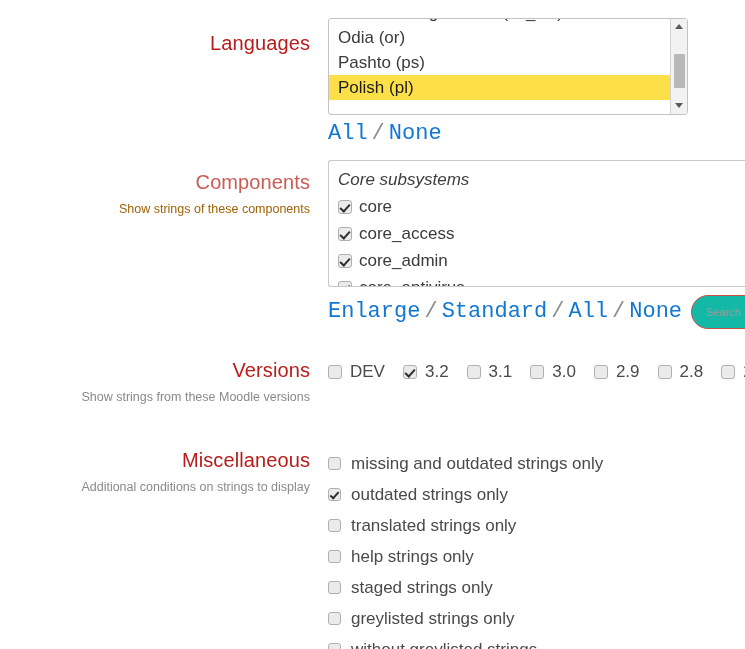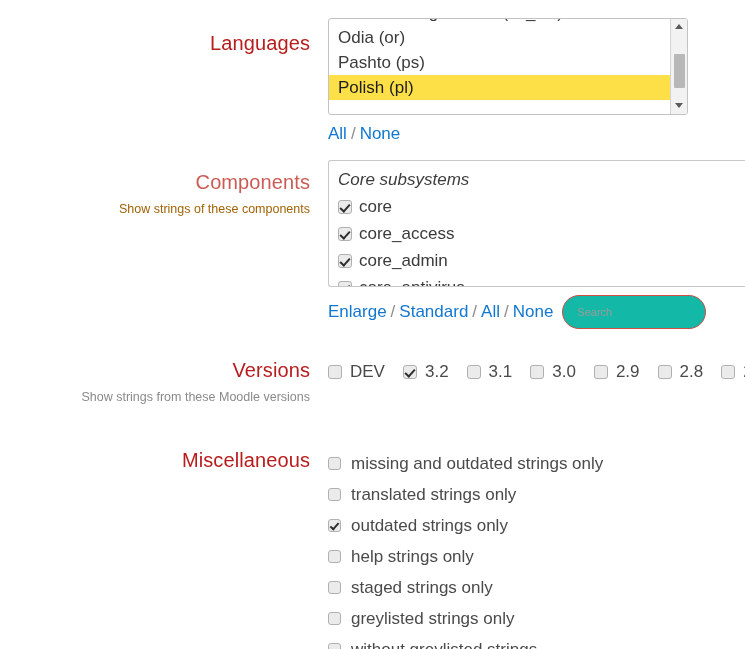--- a/index.html
+++ b/index.html
@@ -126,23 +126,24 @@
     left: 3px;
     top: 35px;
     width: 11px;
     height: 34px;
     background: #b8b8b8;
     border-radius: 1px;
   }
 
   
   .linkset {
-    font-size: 17px;
+    font-size: 22px;
     line-height: 22px;
     white-space: nowrap;
+    font-family: Liberation Mono, monospace;
   }
   .linkset a {
     color: #1177d1;
     text-decoration: none;
     cursor: pointer;
   }
   .linkset .sep {
     color: #8d8d8d;
     padding: 0 4px;
   }
@@ -372,37 +373,38 @@
           <span class="vlabel">2</span>
         </span>
       </div>
     </div>
   </div>
 
   <div class="frow" style="top:448px;">
 
     <div class="flabel" style="top:0;">
       <span class="ltitle">Miscellaneous</span>
+      <span class="lhelp">Additional conditions on strings to display</span>
     </div>
 
     <div class="fcontrol" style="top:0;">
       <div class="misc-item">
         <span class="cb small"></span>
         <span class="mlabel">missing and outdated strings only</span>
-      </div>
-      <div class="misc-item">
-        <span class="cb small"></span>
-        <span class="mlabel">translated strings only</span>
       </div>
       <div class="misc-item">
         <span class="cb small on"></span>
         <span class="mlabel">outdated strings only</span>
       </div>
       <div class="misc-item">
         <span class="cb small"></span>
+        <span class="mlabel">translated strings only</span>
+      </div>
+      <div class="misc-item">
+        <span class="cb small"></span>
         <span class="mlabel">help strings only</span>
       </div>
       <div class="misc-item">
         <span class="cb small"></span>
         <span class="mlabel">staged strings only</span>
       </div>
       <div class="misc-item">
         <span class="cb small"></span>
         <span class="mlabel">greylisted strings only</span>
       </div>

